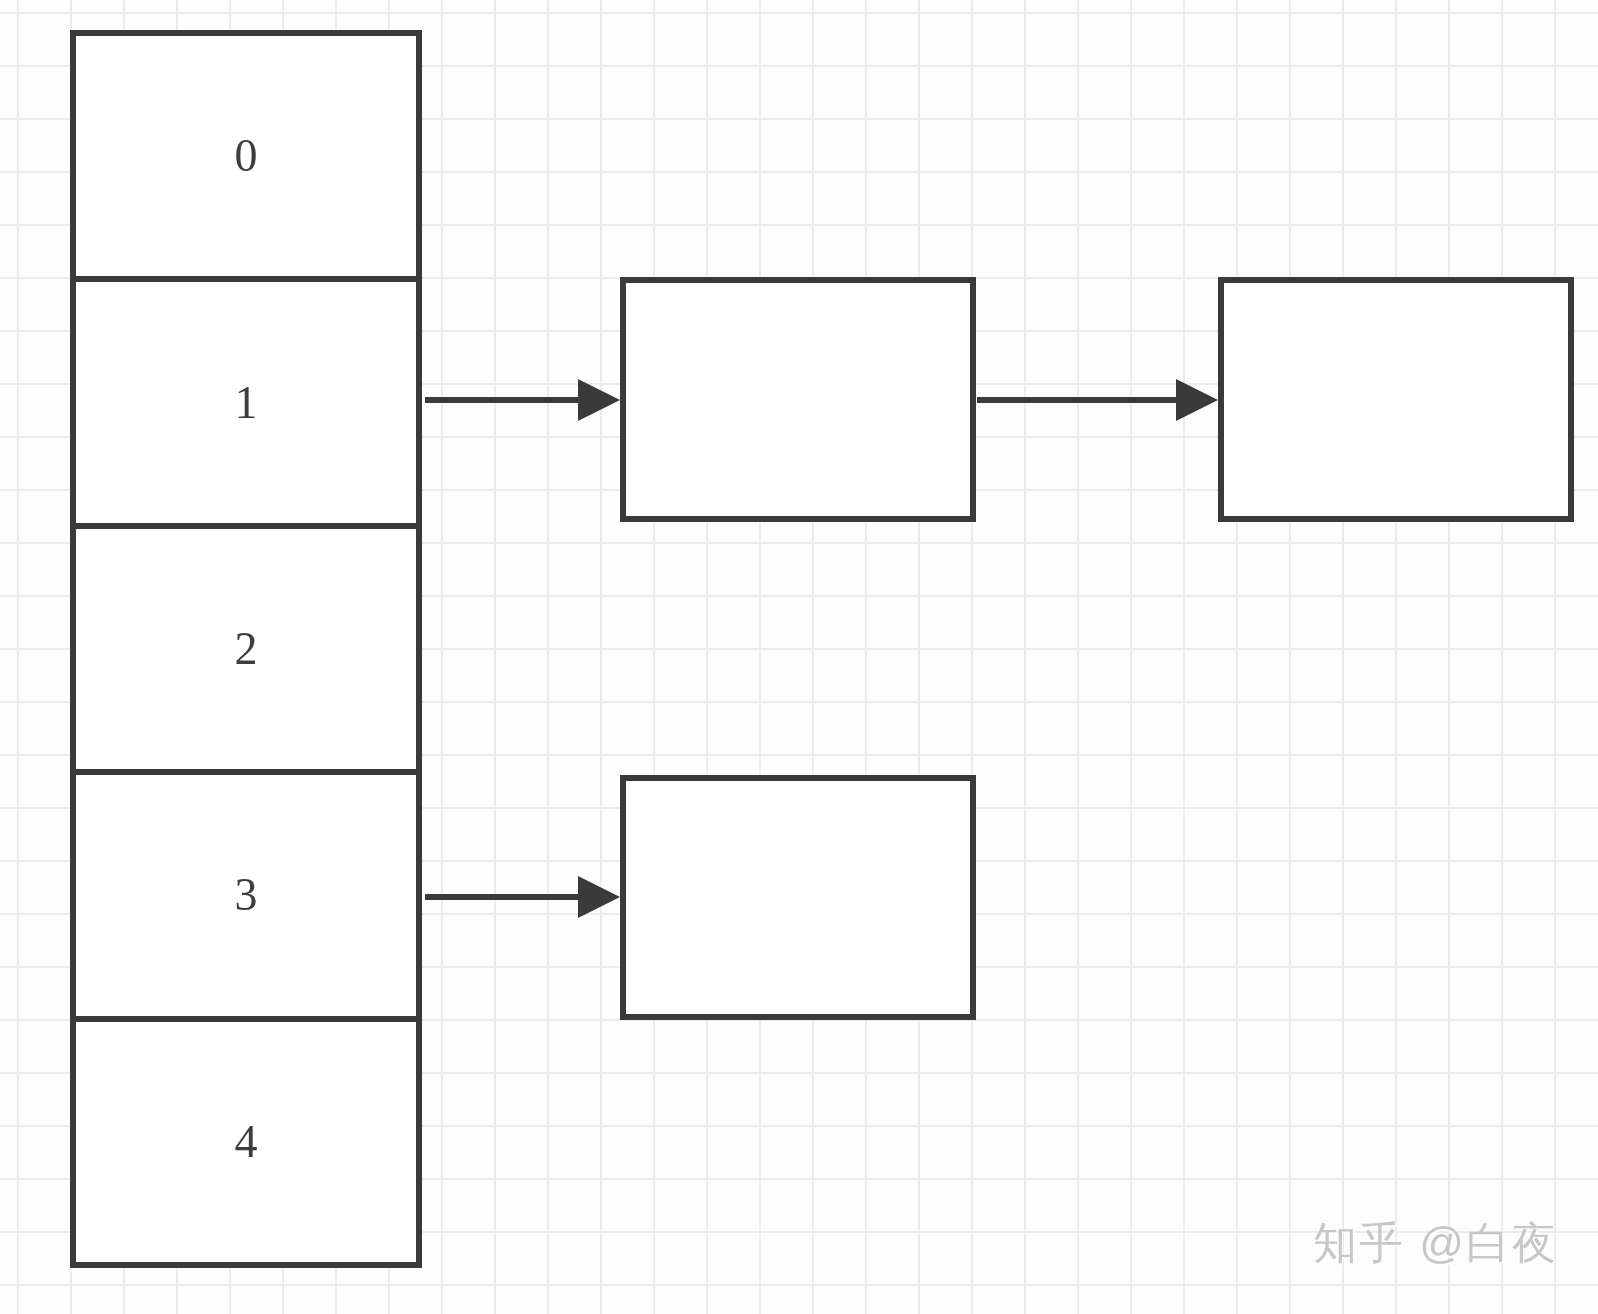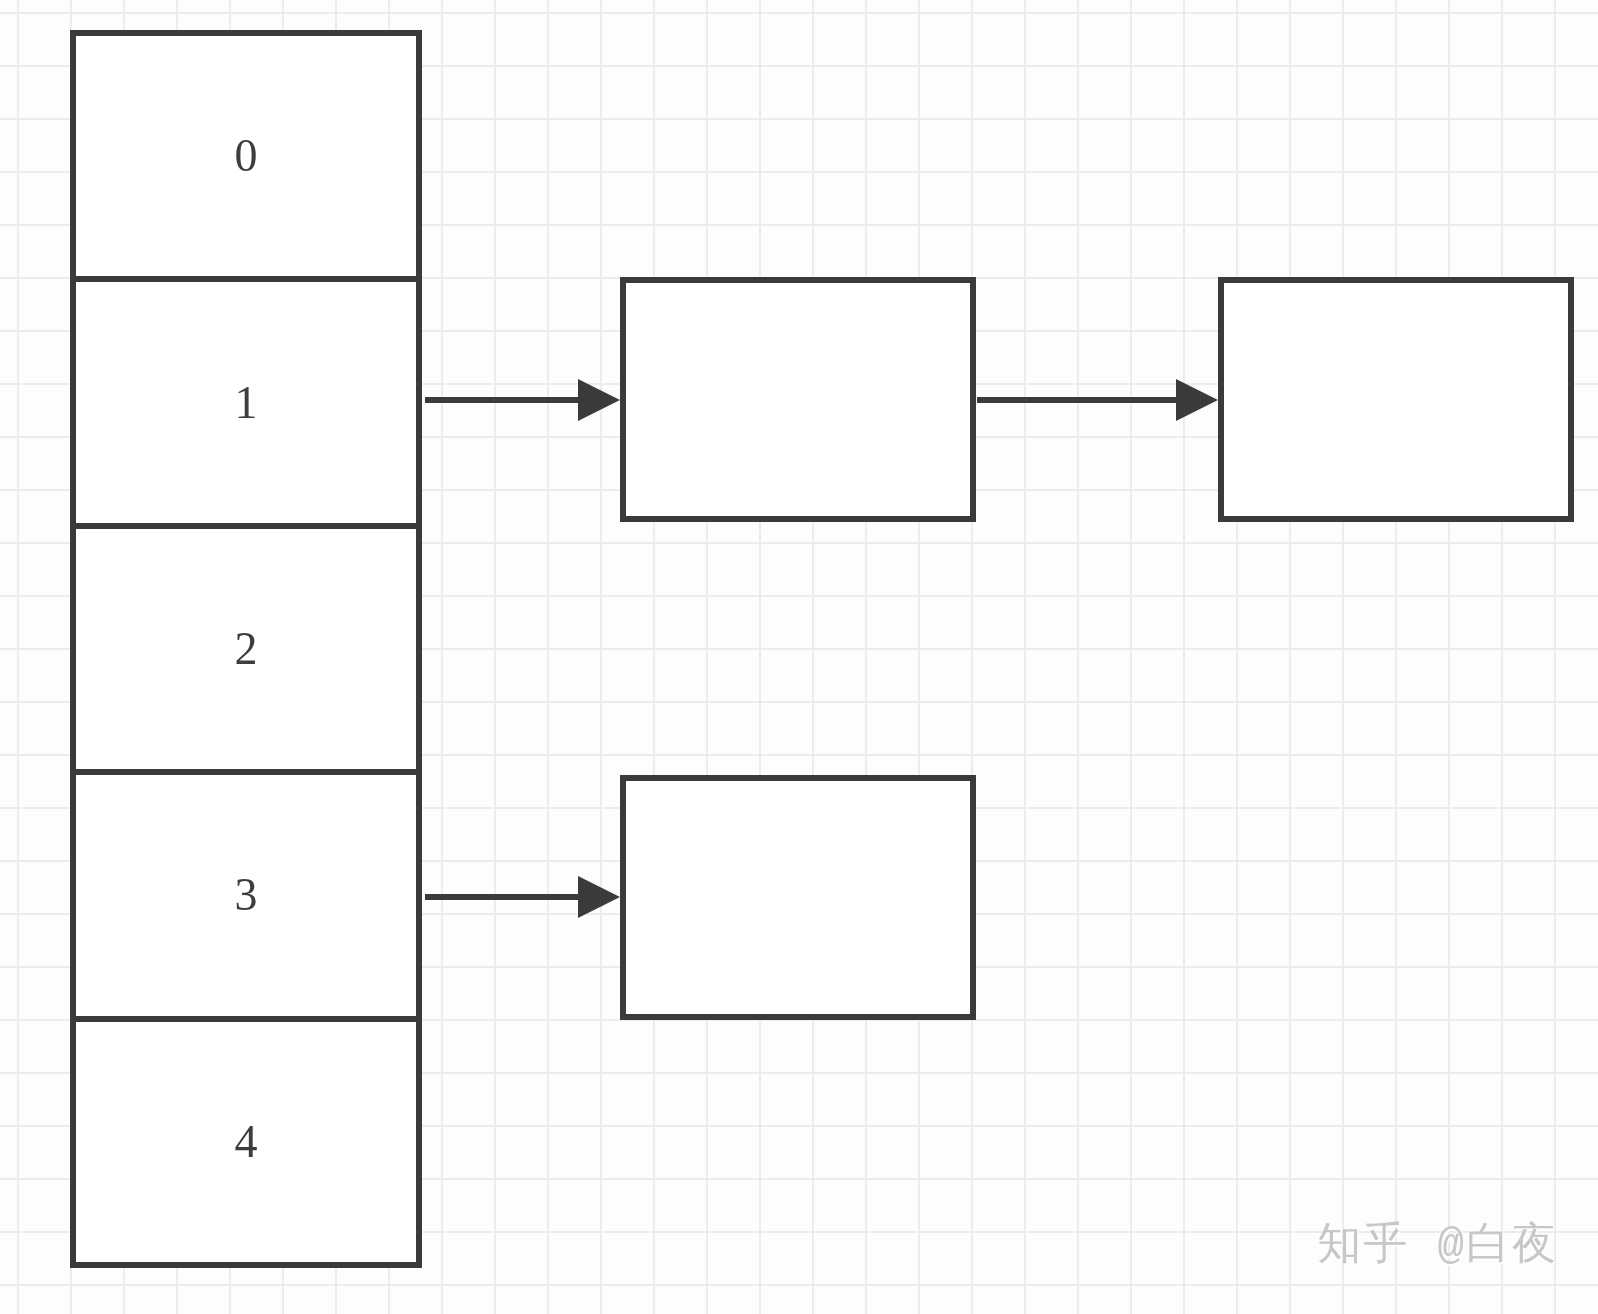--- a/index.html
+++ b/index.html
@@ -79,21 +79,21 @@
   }
   .edges-layer polygon {
     fill: #3a3a3a;
     stroke: none;
   }
   
   .watermark {
     position: absolute;
     top: 1214px;
     right: 40px;
-    font-family: Liberation Mono, monospace;
+    font-family: Liberation Sans, sans-serif;
     font-size: 44px;
     letter-spacing: 2px;
     color: #c7c7c7;
     text-shadow: 1px 2px 0 rgba(255,255,255,0.9);
     white-space: nowrap;
   }
 </style>
 </head>
 <body>
 

